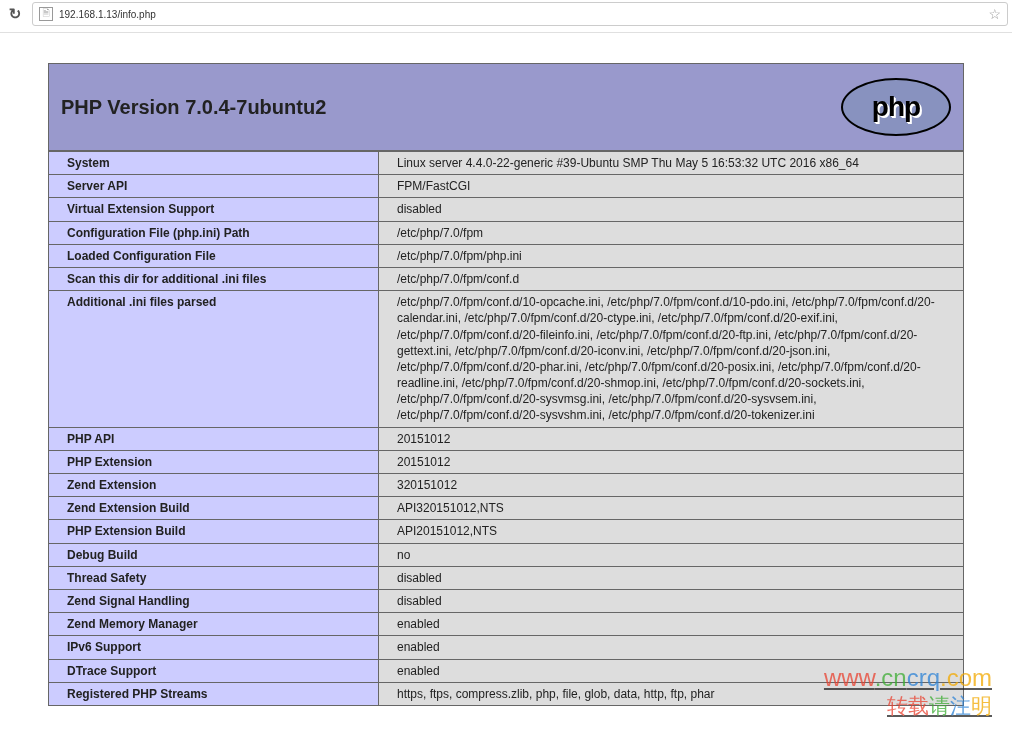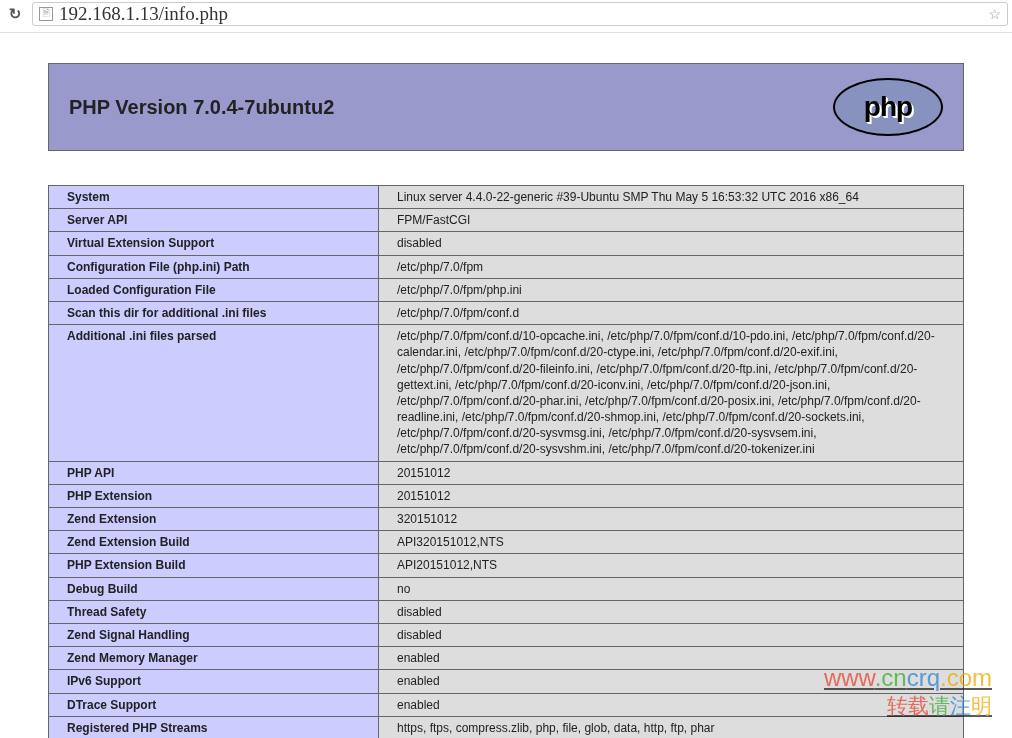--- a/index.html
+++ b/index.html
@@ -45,42 +45,41 @@
     border: 1px solid #999;
     display: inline-flex;
     align-items: center;
     justify-content: center;
     font-size: 9px;
     color: #999;
     background: #fff;
   }
   .url-text {
     flex: 1;
-    font-size: 19px;
+    font-size: 10px;
     color: #333;
-    font-family: Liberation Serif, serif;
   }
   .star-icon {
     color: #999;
     font-size: 14px;
     cursor: pointer;
   }
 
   .page {
     padding: 30px 48px 10px 48px;
   }
 
   .header-panel {
     background: #9999cc;
     border: 1px solid #666;
-    padding: 14px 20px;
+    padding: 14px 12px;
     display: flex;
     align-items: center;
     justify-content: space-between;
-    margin-bottom: 34px;
+    margin-bottom: 0;
   }
   .header-title {
     font-size: 20px;
     font-weight: bold;
     color: #222;
   }
   .php-logo {
     width: 110px;
     height: 58px;
     background: #8892BF;

